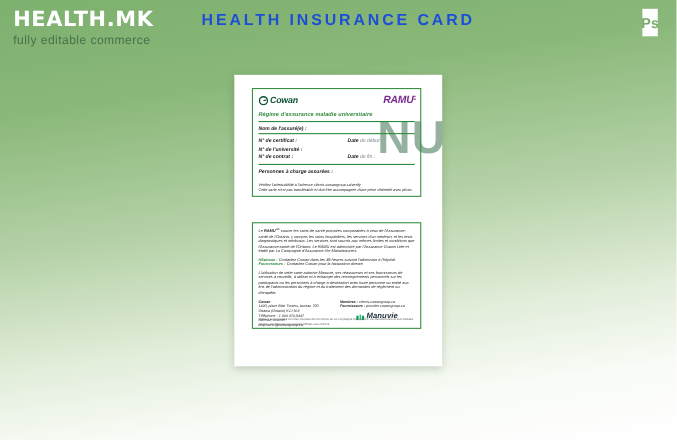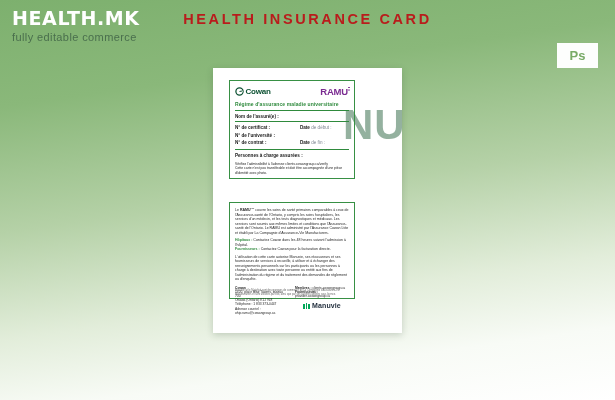--- a/index.html
+++ b/index.html
@@ -15,43 +15,43 @@
     position:absolute; left:12px; top:7px;
     font-family:"DejaVu Sans", sans-serif;
     font-size:19px; font-weight:800; color:#ffffff; letter-spacing:0.6px;
   }
   .tagline {
     position:absolute; left:12px; top:31px;
     font-size:11px; color:#4a6f4d; letter-spacing:0.4px;
   }
   .page-title {
     position:absolute; left:0; right:0; top:11px; text-align:center;
-    font-size:14.5px; font-weight:700; letter-spacing:2.6px; color:#b91c1c;
+    font-size:14.5px; font-weight:700; letter-spacing:2.6px; color:#1d4ed8;
   }
   .ps-badge {
-    position:absolute; right:17px; top:8px; width:41px; height:25px;
+    position:absolute; right:17px; top:8px; width:14px; height:25px;
     background:#fdfefd; border-radius:0;
     display:flex; align-items:center; justify-content:center;
-    font-size:13px; font-weight:700; color:#79ab68;margin-top:35px;
+    font-size:13px; font-weight:700; color:#79ab68;
   }
 
   
   .sheet {
     position:absolute; left:213px; top:68px; width:189px; height:265px;
     background:#ffffff; box-shadow:0 2px 7px rgba(40,70,40,0.22);
   }
   .watermark {
     position:absolute; left:130px; top:36px;
     font-size:42px; font-weight:800; color:#14532d; opacity:0.45;
     letter-spacing:1px; line-height:1; z-index:0;
   }
 
   .card {
-    position:absolute; left:16px; width:126px;
-    border:1px solid #379044; background:transparent; z-index:1;
+    position:absolute; left:16px; width:154px;
+    border:1px solid #379044; background:transparent; z-index:1;font-style:italic;
   }
   .card-front { top:12px; height:99px; padding:3px 5px; }
   .card-back  { top:134px; height:97px; padding:4px 5px; }
 
   
   .logo-row { display:flex; justify-content:space-between; align-items:center; height:13px; margin-top:1px; }
   .cowan-logo { display:flex; align-items:center; gap:1.5px; }
   .cowan-logo svg { width:9px; height:9px; }
   .cowan-name { font-size:8px; font-weight:800; color:#0c5132; letter-spacing:-0.2px; }
   .ramu-logo { position:relative; font-size:9.5px; font-weight:800; color:#7b2c91; letter-spacing:-0.2px; padding-right:1px; }

